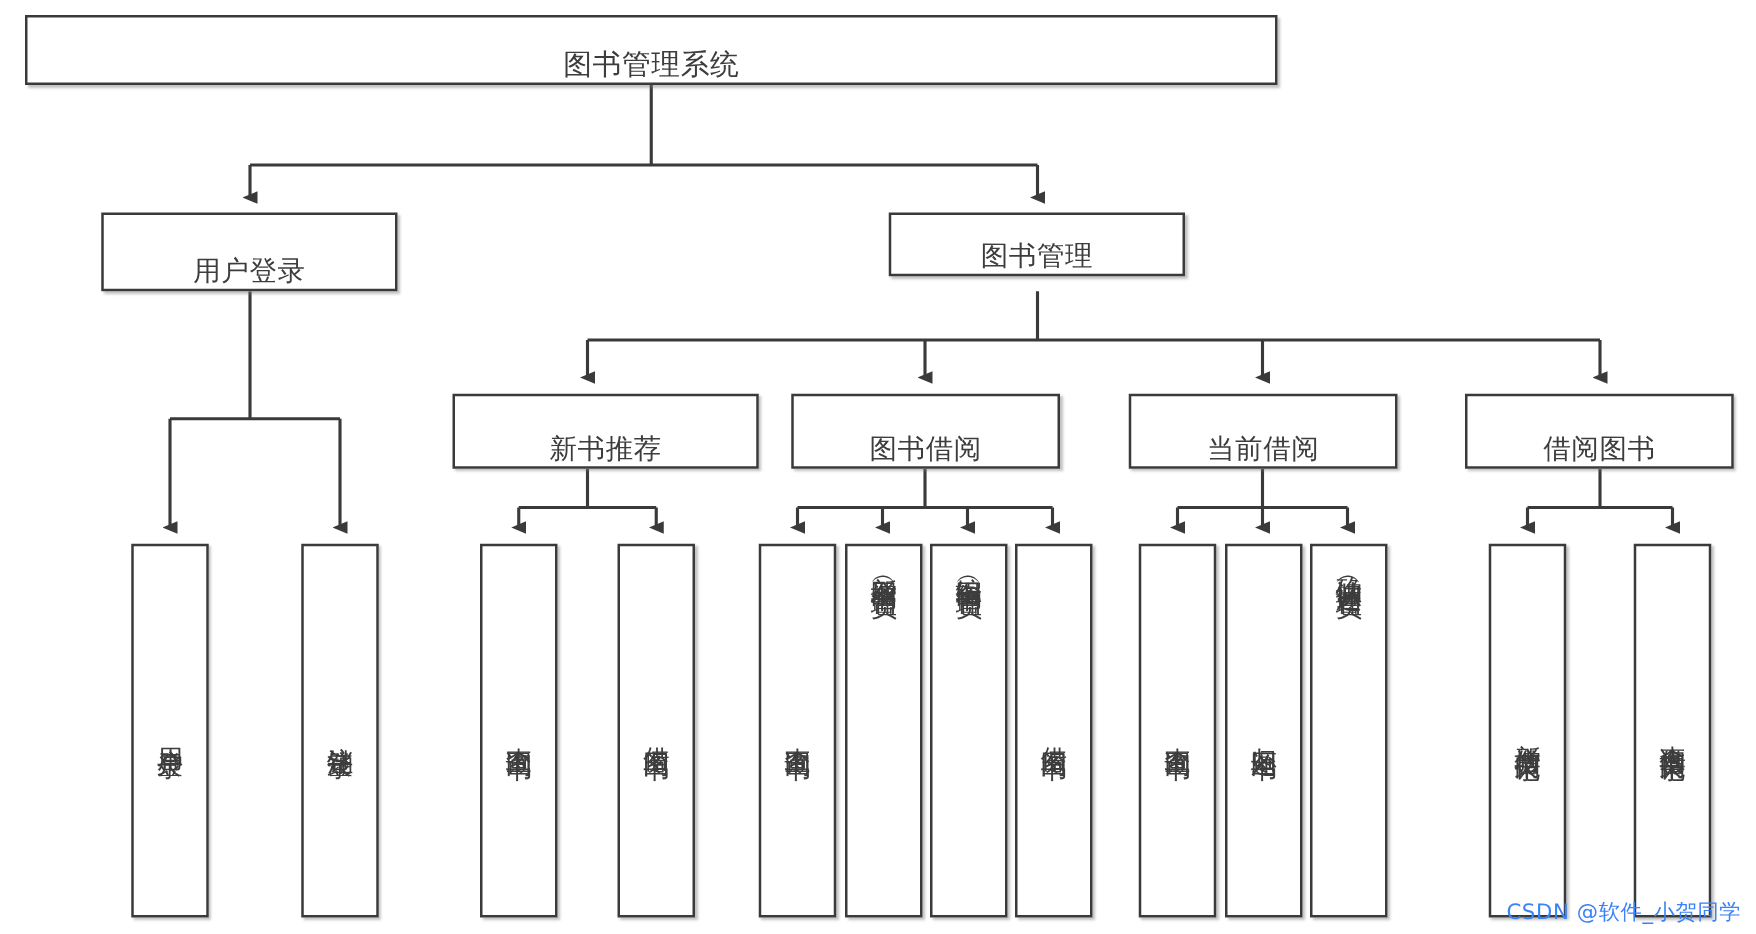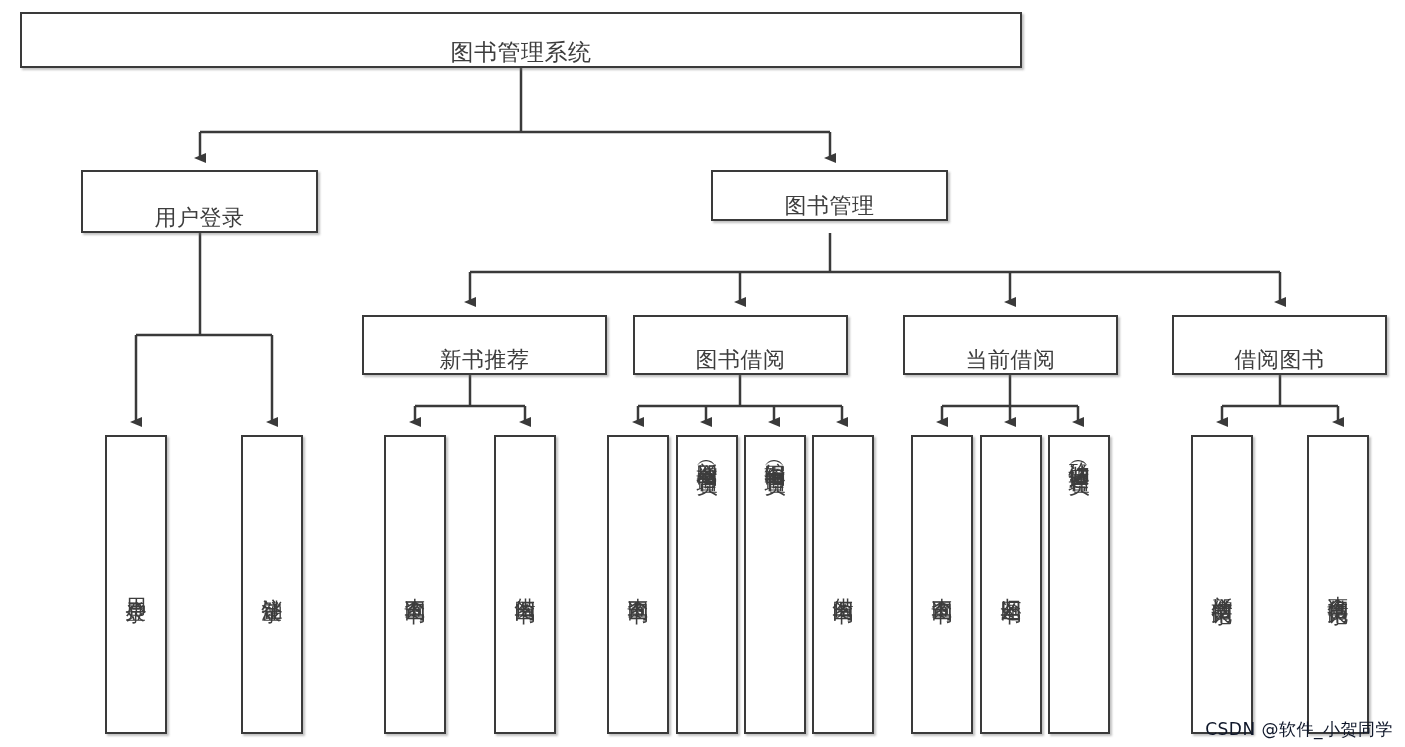--- a/index.html
+++ b/index.html
@@ -68,21 +68,21 @@
   }
   .v-center {
     align-items: center;
     padding-top: 0;
   }
   .watermark {
     position: absolute;
     right: 12px;
     bottom: 6px;
     font-size: 17px;
-    color: #0f172a;
+    color: #3b82f6;
     letter-spacing: 0.5px;
     z-index: 5;
     white-space: nowrap;
   }
 </style>
 </head>
 <body>
 
 <div id="canvas">
 

